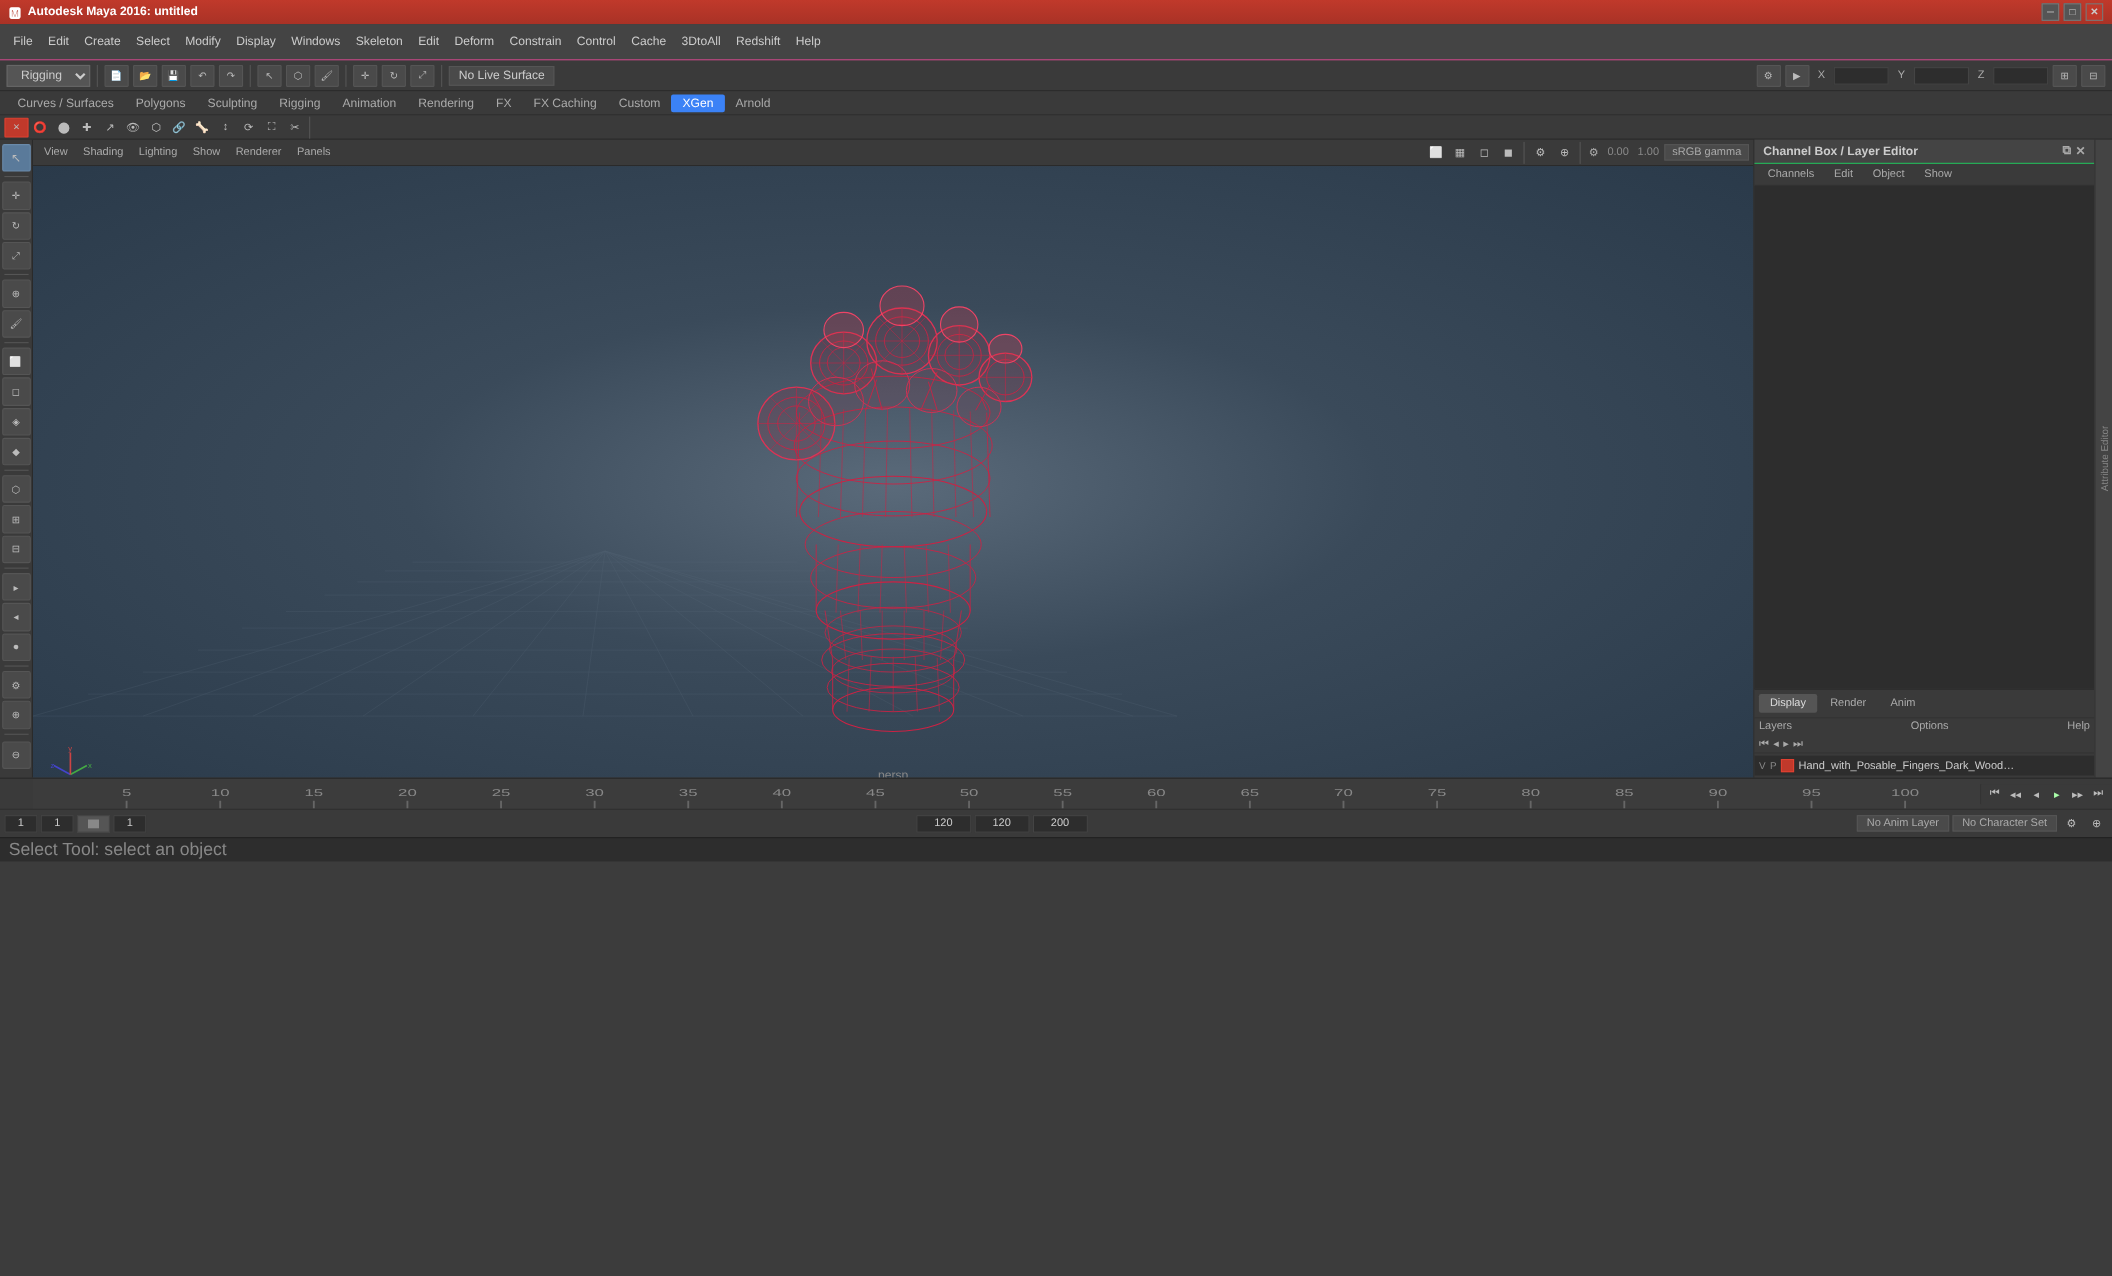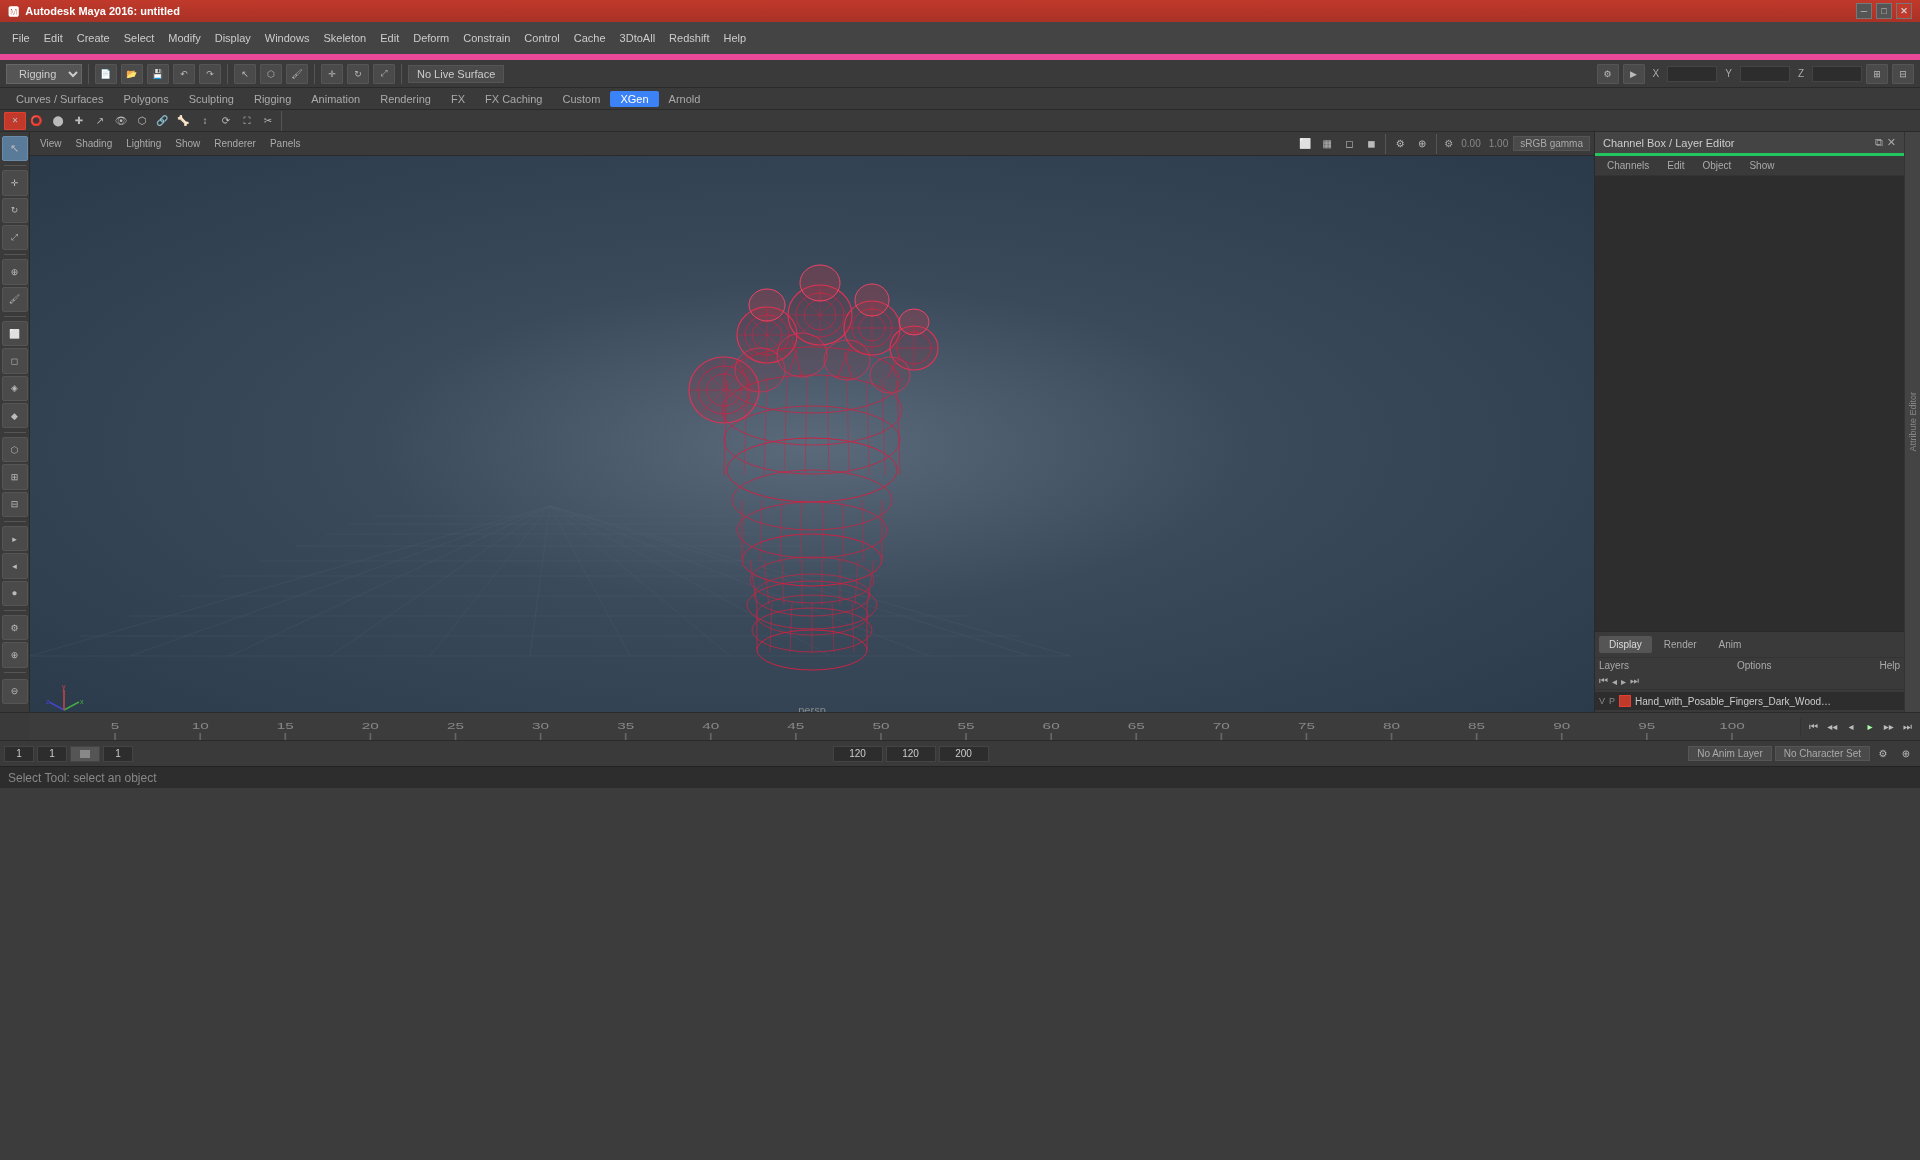--- a/index.html
+++ b/index.html
@@ -38,21 +38,21 @@
 
     
     #menu-bar {
       width: 100%;
       height: 22px;
       background: #444;
       display: flex;
       align-items: center;
       padding: 16px 6px;
       gap: 2px;
-      border-bottom: 6px solid #ec4899;
+      border-bottom: 1px solid #ec4899;
     }
     .menu-item {
       padding: 2px 6px;
       cursor: pointer;
       font-size: 11px;
       color: #ccc;
       border-radius: 2px;
     }
 
     
@@ -225,23 +225,23 @@
       width: 310px;
       background: #3a3a3a;
       border-left: 1px solid #2a2a2a;
       display: flex;
       flex-direction: column;
     }
     #channel-box-header {
       background: #444;
       padding: 4px 8px;
       font-size: 11px;
-      font-weight: normal;
+      font-weight: bold;
       color: #ccc;
-      border-bottom: 3px solid #22c55e;
+      border-bottom: 1px solid #22c55e;
       display: flex;
       justify-content: space-between;
       align-items: center;
     }
     #channel-box-tabs {
       display: flex;
       gap: 2px;
       padding: 2px 4px;
       background: #3a3a3a;
       border-bottom: 1px solid #333;
@@ -389,21 +389,21 @@
     }
 
     
     #help-bar {
       height: 22px;
       background: #2d2d2d;
       border-top: 1px solid #222;
       display: flex;
       align-items: center;
       padding: 0 8px;
-      font-size: 12px;
+      font-size: 16px;
       color: #888;
     }
 
     
     #viewport-toolbar {
       height: 24px;
       background: #3a3a3a;
       display: flex;
       align-items: center;
       padding: 0 4px;

